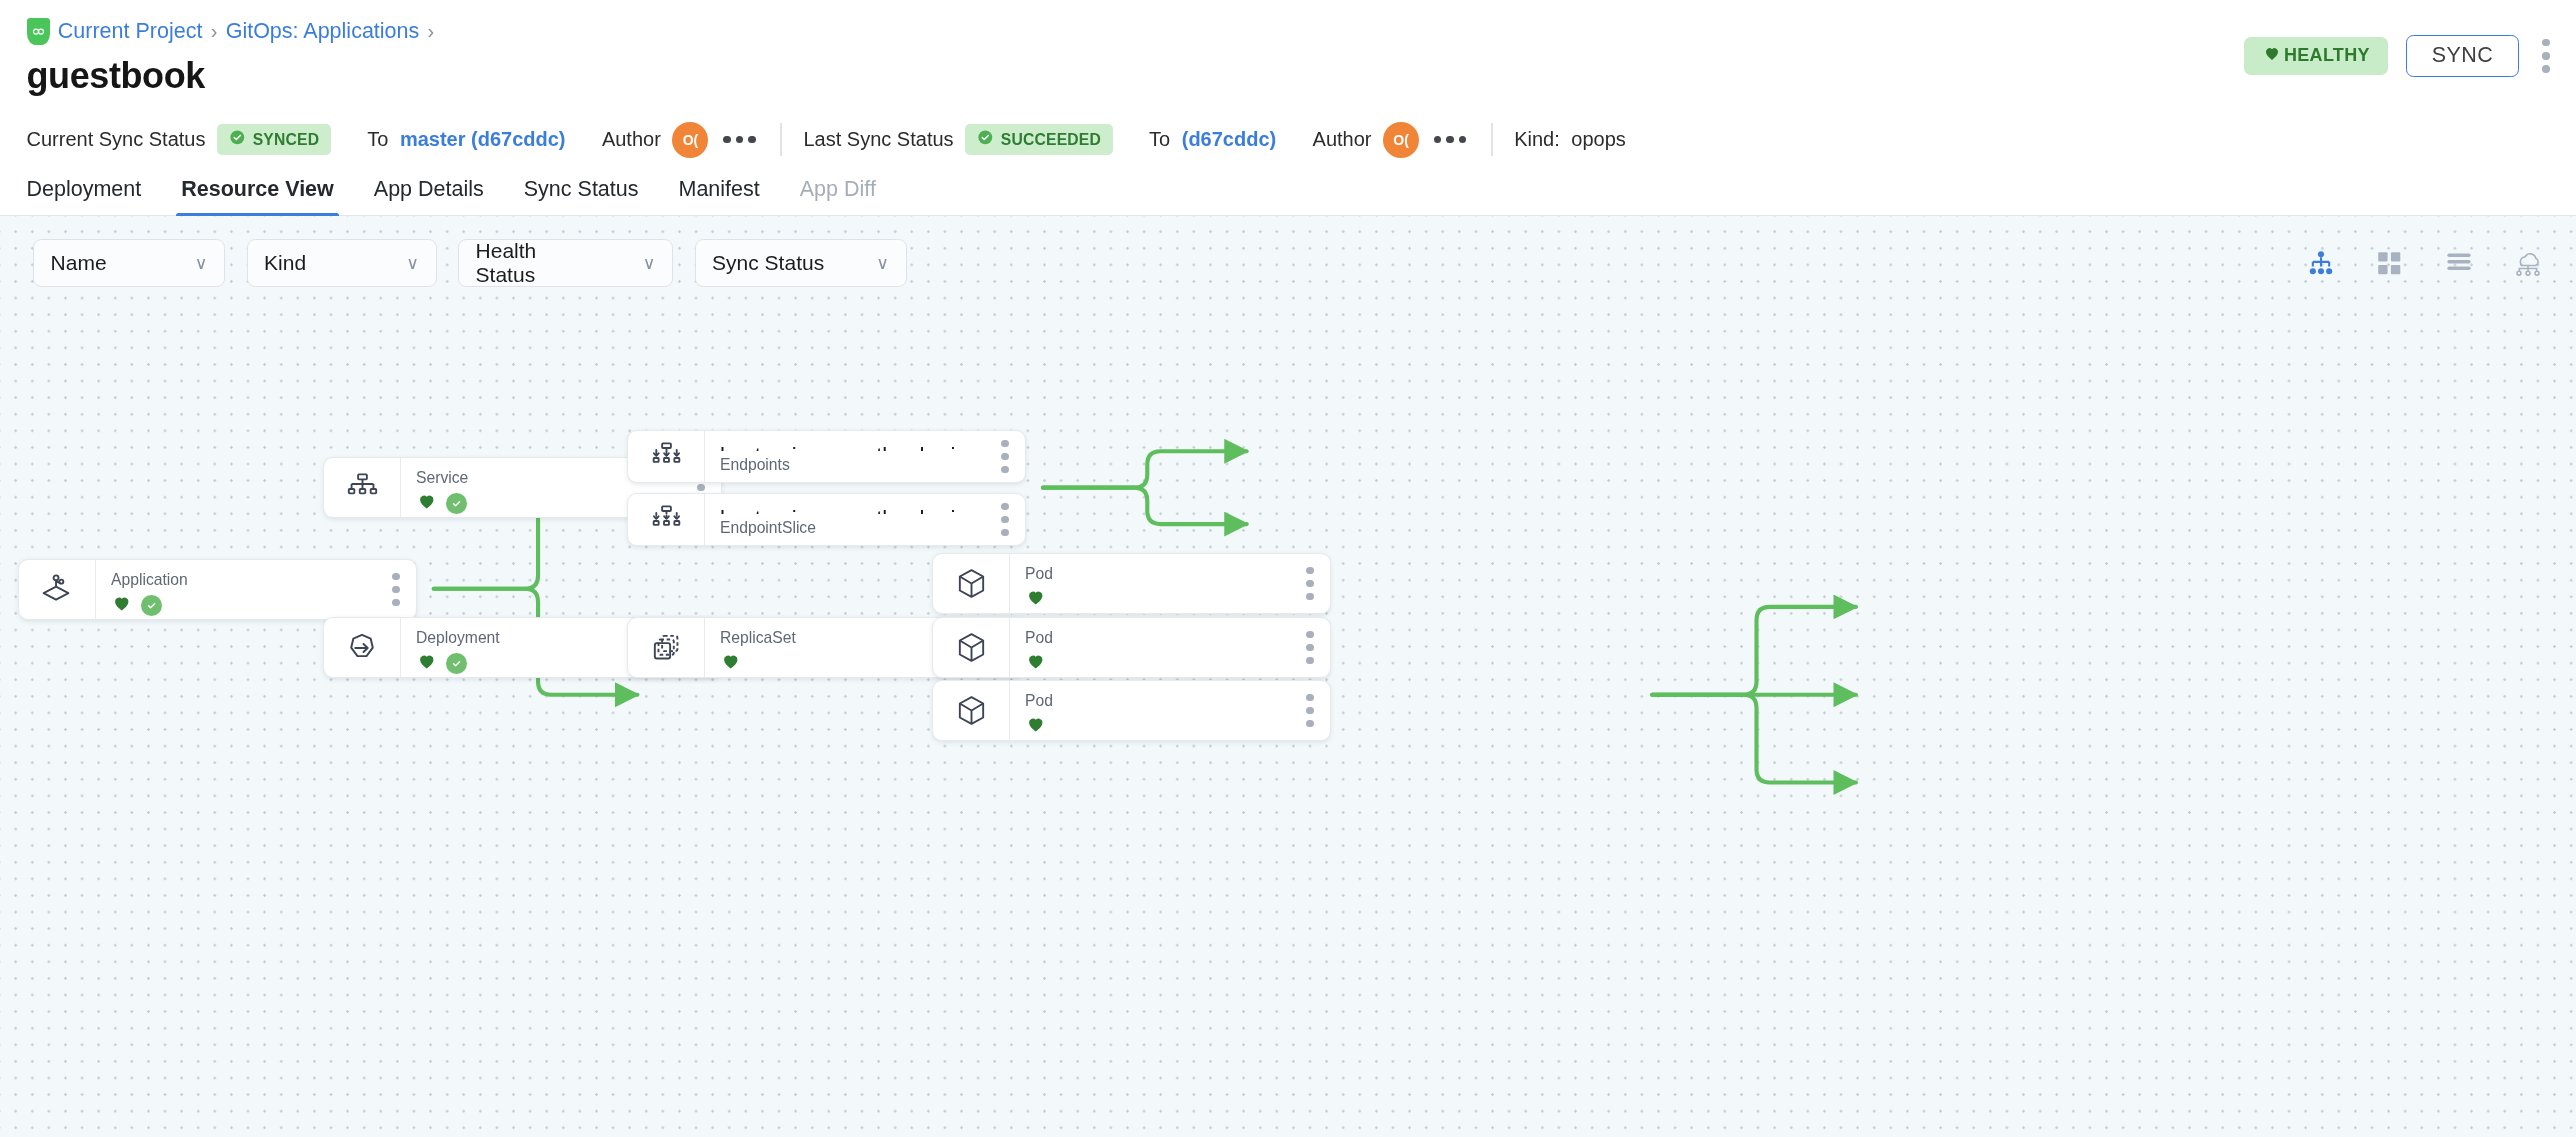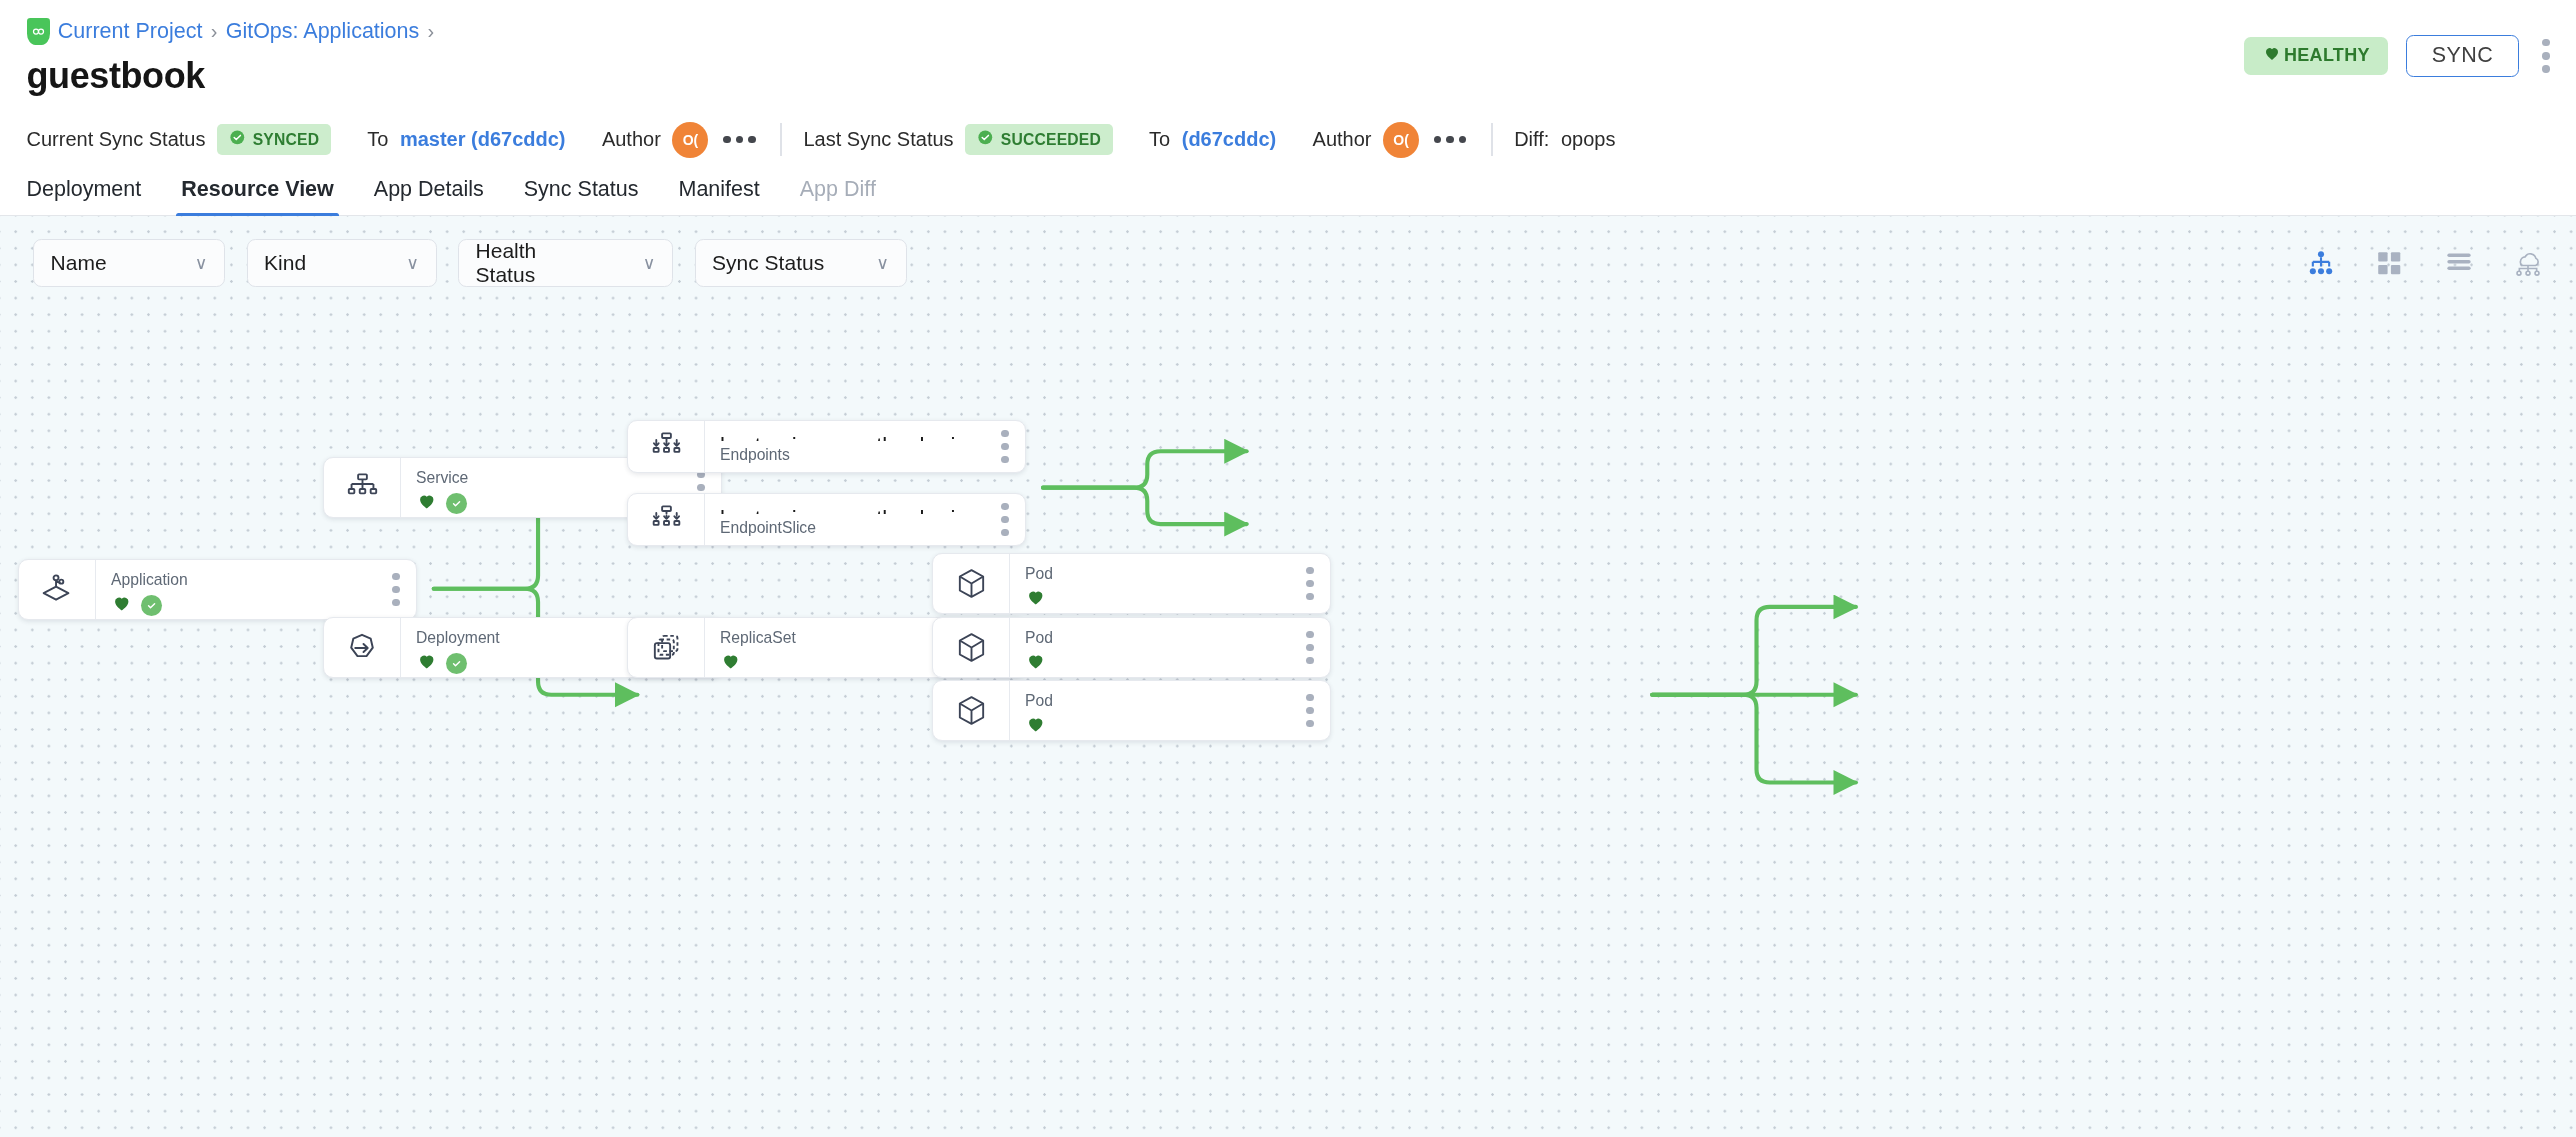--- a/index.html
+++ b/index.html
@@ -265,21 +265,21 @@
     <div class="kebab-h">
         <i></i>
         <i></i>
         <i></i>
       </div>
   </div>
 
   <div class="vdiv"></div>
 
   <div class="st-group">
-    <span class="st-label">Diff:</span>
+    <span class="st-label">Kind:</span>
     <span class="st-label">opops</span>
   </div>
 </div>
 
 <div class="tabs">
   <div class="tab">Deployment</div>
   <div class="tab active">Resource View</div>
   <div class="tab">App Details</div>
   <div class="tab">Sync Status</div>
   <div class="tab">Manifest</div>
@@ -466,21 +466,21 @@
       </div>
       <div class="node-menu">
         <div class="kebab-v">
             <i></i>
             <i></i>
             <i></i>
           </div>
       </div>
     </div>
 
-    <div class="node" style="left:627px; top:204px; width:399px; height:53px;">
+    <div class="node" style="left:627px; top:214px; width:399px; height:53px;">
       <div class="node-ico">
         <svg width="35" height="35" viewBox="0 0 24 24" fill="none" stroke="#3c4456" stroke-width="1.3">
           <rect x="9" y="3" width="6" height="3.2" rx="0.6"></rect>
           <path d="M12 6.2v5M5 7.5v3.6M19 7.5v3.6" stroke-linecap="round"></path>
           <path d="M3.4 9.8l1.6 1.7 1.6-1.7M10.4 9.8l1.6 1.7 1.6-1.7M17.4 9.8l1.6 1.7 1.6-1.7" stroke-linecap="round" stroke-linejoin="round"></path>
           <rect x="3.2" y="13" width="3.4" height="2.7" rx="0.5"></rect>
           <rect x="10.3" y="13" width="3.4" height="2.7" rx="0.5"></rect>
           <rect x="17.4" y="13" width="3.4" height="2.7" rx="0.5"></rect>
         </svg>
       </div>

